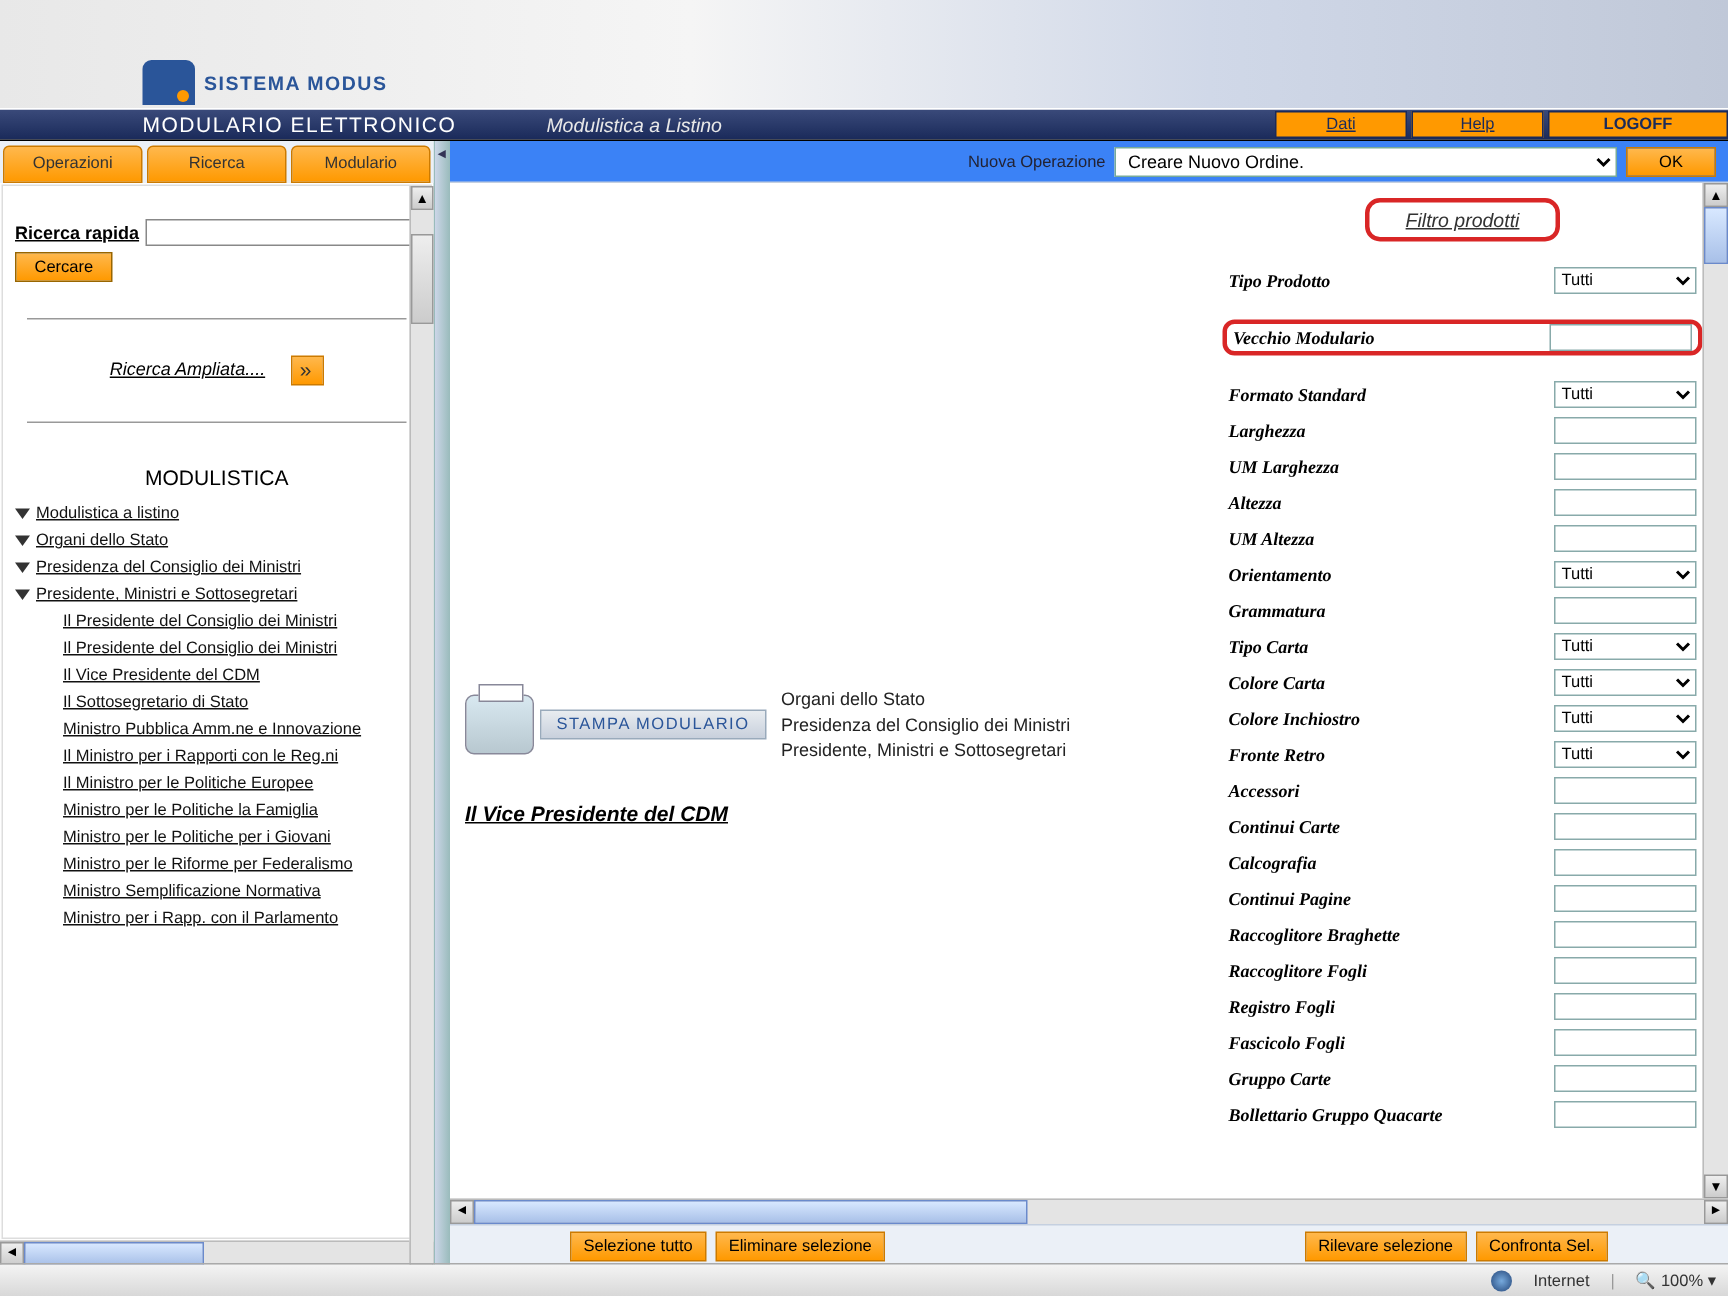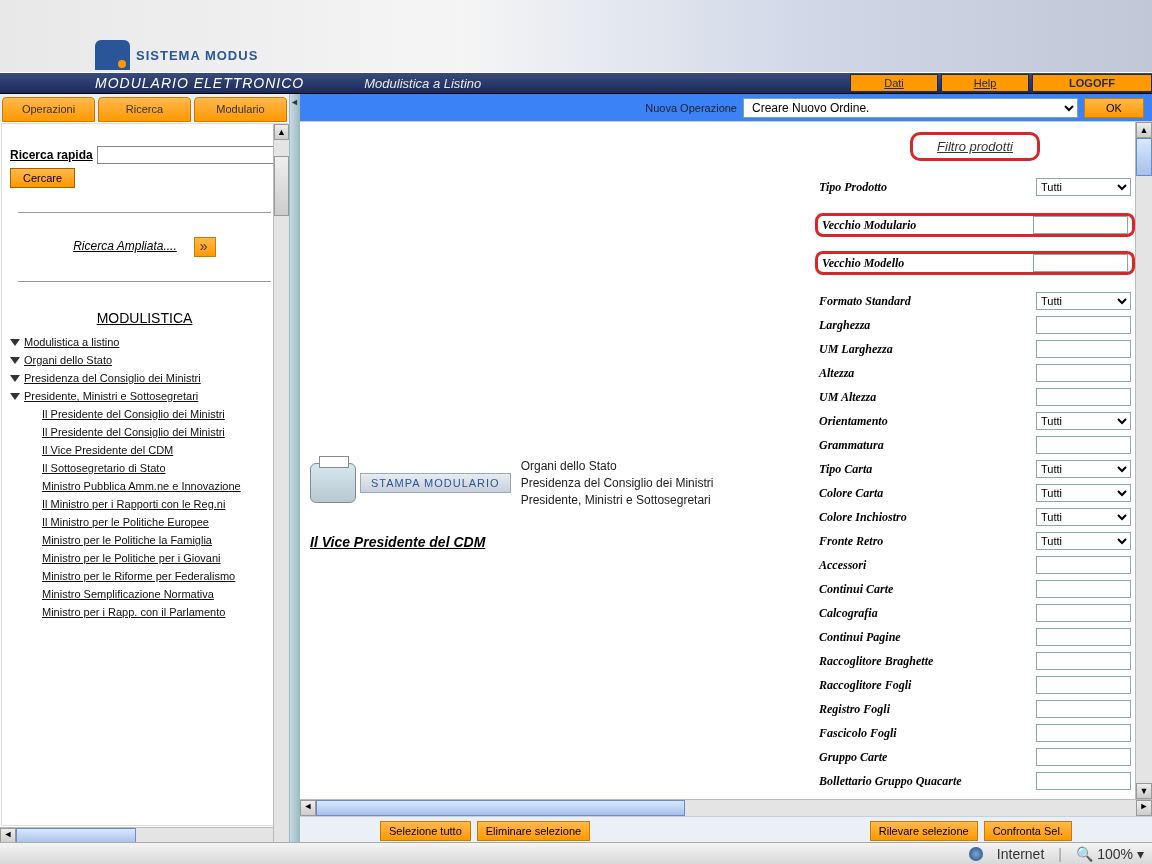--- a/index.html
+++ b/index.html
@@ -5,40 +5,40 @@
 *{box-sizing:border-box;margin:0;padding:0}
 body{font-family:Arial,Helvetica,sans-serif;font-size:11px;background:#fff;overflow:hidden;width:1152px;height:864px;position:relative}
 .top-banner{height:72px;background:linear-gradient(90deg,#e8e8e8 0%,#f5f5f5 40%,#d0d8e8 70%,#c0c8d8 100%);position:relative;display:flex;align-items:flex-end}
 .logo-area{display:flex;align-items:center;margin-left:95px;margin-bottom:2px}
 .logo-m{width:35px;height:30px;background:#2a5599;border-radius:6px 6px 0 0;margin-right:6px;position:relative}
 .logo-m::after{content:"";position:absolute;bottom:2px;right:4px;width:8px;height:8px;background:#f90;border-radius:50%}
 .logo-text{color:#2a5599;font-size:13px;font-weight:bold;letter-spacing:1px}
 .top-right-icons{position:absolute;right:20px;top:10px;display:flex;gap:30px}
 .ic{width:40px;height:36px;opacity:.35}
 .header-bar{height:22px;background:linear-gradient(#3a4a7a,#1a2a5a);color:#fff;display:flex;align-items:center;border-top:1px solid #fff;border-bottom:1px solid #000}
-.header-title{margin-left:95px;font-size:14px;font-style:italic;letter-spacing:1px}
+.header-title{margin-left:95px;font-size:14px;letter-spacing:1px}
 .header-subtitle{margin-left:60px;font-size:13px;font-style:italic;color:#e8e8e8}
 .header-links{margin-left:auto;display:flex}
 .hlink{background:#f90;color:#1a2a5a;font-size:11px;padding:2px 0;margin-left:3px;width:88px;text-align:center;text-decoration:underline;cursor:pointer;border:1px solid #1a2a5a}
 .hlink.logoff{text-decoration:none;width:120px;font-weight:bold}
 .content{display:flex;height:750px;background:#ebf0f7}
 .sidebar{width:290px;background:#fefefe;border-right:1px solid #9bb;position:relative;display:flex;flex-direction:column}
 .sb-tabs{display:flex;height:28px;background:#ebf0f7;gap:3px;padding:3px 2px 0}
 .sb-tab{flex:1;background:linear-gradient(#ffb84d,#f90);border:1px solid #cc7a00;border-radius:4px 4px 0 0;text-align:center;line-height:22px;font-size:11px;color:#333;cursor:pointer}
 .sb-body{flex:1;overflow-y:auto;padding:8px;background:#fff;border:1px solid #ddd;margin:1px}
 .quick-label{text-decoration:underline;font-weight:bold;font-size:12px}
 .quick-row{display:flex;align-items:center;margin-top:14px;margin-bottom:4px}
 .quick-input{flex:1;border:1px solid #888;height:18px;margin-left:4px}
 .btn-org{background:linear-gradient(#ffb84d,#f90);border:1px solid #996600;padding:3px 12px;font-size:11px;cursor:pointer}
 .hr{border:none;border-top:1px solid #999;margin:24px 8px}
 .middle-row{text-align:center;margin:2px 0}
 .amplia{text-decoration:underline;font-style:italic;font-size:12px}
 .arrow-btn{display:inline-block;width:22px;height:20px;background:linear-gradient(#ffb84d,#f90);border:1px solid #cc7a00;vertical-align:middle;margin-left:14px;position:relative}
 .arrow-btn::after{content:"»";position:absolute;left:5px;top:0;font-size:14px;color:#333}
-.mod-head{text-align:center;text-decoration:underline;font-size:14px;margin:28px 0 10px}
+.mod-head{text-align:center;font-size:14px;margin:28px 0 10px}
 .tree-item{display:flex;align-items:center;margin:6px 0;font-size:11px}
 .tri{width:0;height:0;border-left:5px solid transparent;border-right:5px solid transparent;border-top:7px solid #333;margin-right:4px}
 .tlink{text-decoration:underline;color:#111;cursor:pointer}
 .sub{margin-left:32px}
 .sb-vscroll{position:absolute;right:0;top:30px;width:16px;height:718px;background:#e4e4e4;border-left:1px solid #bbb}
 .sb-vscroll .th{height:60px;background:linear-gradient(#eee,#ccc);border:1px solid #999;margin-top:16px}
 .sb-vscroll .ar{height:16px;background:linear-gradient(#eee,#ccc);border:1px solid #999;text-align:center;font-size:9px;line-height:14px}
 .vsplit{width:10px;background:linear-gradient(90deg,#ccd6e8,#9bb);cursor:col-resize;position:relative}
 .vsplit::before{content:"◄";position:absolute;top:3px;left:0;font-size:9px;color:#335}
 .main{flex:1;display:flex;flex-direction:column;background:#fff}
@@ -66,21 +66,21 @@
 .main-vscroll .ar{height:16px;background:linear-gradient(#eee,#ccc);border:1px solid #999;text-align:center;font-size:9px;line-height:14px}
 .main-vscroll .tr{position:absolute;top:16px;bottom:16px;left:0;right:0}
 .main-vscroll .th{position:absolute;top:0;width:100%;height:38px;background:linear-gradient(#d8e8ff,#a8c0e8);border:1px solid #6a8acc}
 .hscroll{height:17px;background:#e4e4e4;border-top:1px solid #bbb;display:flex}
 .hscroll .ar{width:16px;background:linear-gradient(#eee,#ccc);border:1px solid #999;text-align:center;font-size:9px}
 .hscroll .tr{flex:1;position:relative}
 .hscroll .th{position:absolute;left:0;height:100%;background:linear-gradient(#d8e8ff,#a8c0e8);border:1px solid #6a8acc}
 .action-bar{height:28px;background:#ebf0f7;display:flex;align-items:center;padding:0 80px;gap:6px;border-top:1px solid #c5d0e0}
 .action-bar .spacer{flex:1}
 .abtn{background:linear-gradient(#ffb84d,#f90);border:1px solid #cc7a00;padding:3px 8px;font-size:11px;cursor:pointer}
-.status-bar{position:absolute;bottom:0;left:0;right:0;height:22px;background:linear-gradient(#f4f4f4,#d8d8d8);border-top:1px solid #aaa;display:flex;align-items:center;justify-content:flex-end;padding:0 8px;gap:14px;font-size:14px;color:#333}
+.status-bar{position:absolute;bottom:0;left:0;right:0;height:22px;background:linear-gradient(#f4f4f4,#d8d8d8);border-top:1px solid #aaa;display:flex;align-items:center;justify-content:flex-end;padding:0 8px;gap:14px;font-size:11px;color:#333}
 .globe{width:14px;height:14px;border-radius:50%;background:radial-gradient(#7ad,#247)}
 .sb-hscroll{height:17px;background:#e4e4e4;border-top:1px solid #bbb;display:flex}
 .sb-hscroll .ar{width:16px;background:linear-gradient(#eee,#ccc);border:1px solid #999;text-align:center;font-size:9px}
 .sb-hscroll .tr{flex:1;position:relative}
 .sb-hscroll .th{position:absolute;left:0;height:100%;width:120px;background:linear-gradient(#d8e8ff,#a8c0e8);border:1px solid #6a8acc}
 </style>
 </head>
 <body>
 
 <div class="top-banner">
@@ -223,24 +223,20 @@
         </div>
         <div id="filters">
             <div class="filter-row">
               <span class="flabel">Tipo Prodotto</span>
               <select class="fselect"><option>Tutti</option></select>
             </div>
             <div class="filter-row red-row">
               <span class="flabel">Vecchio Modulario</span>
               <input class="finput" style="">
             </div>
-            <div class="filter-row red-row">
-              <span class="flabel">Vecchio Modello</span>
-              <input class="finput" style="">
-            </div>
             <div class="filter-row">
               <span class="flabel">Formato Standard</span>
               <select class="fselect"><option>Tutti</option></select>
             </div>
             <div class="filter-row">
               <span class="flabel">Larghezza</span>
               <input class="finput" style="">
             </div>
             <div class="filter-row">
               <span class="flabel">UM Larghezza</span>

